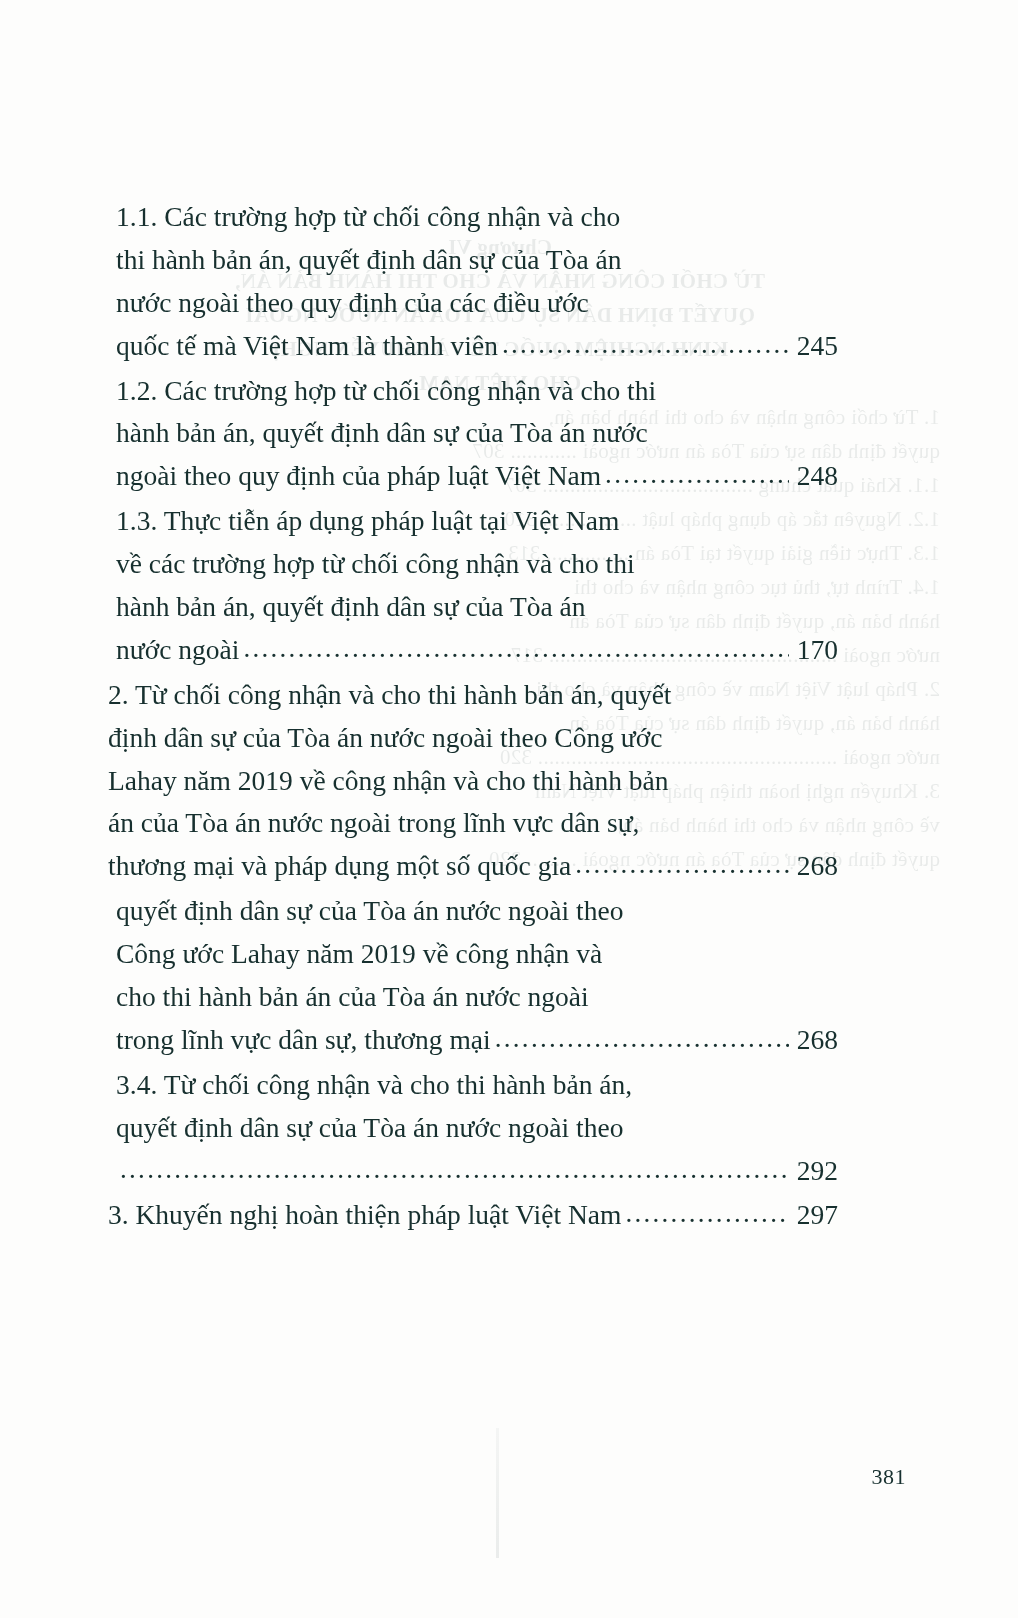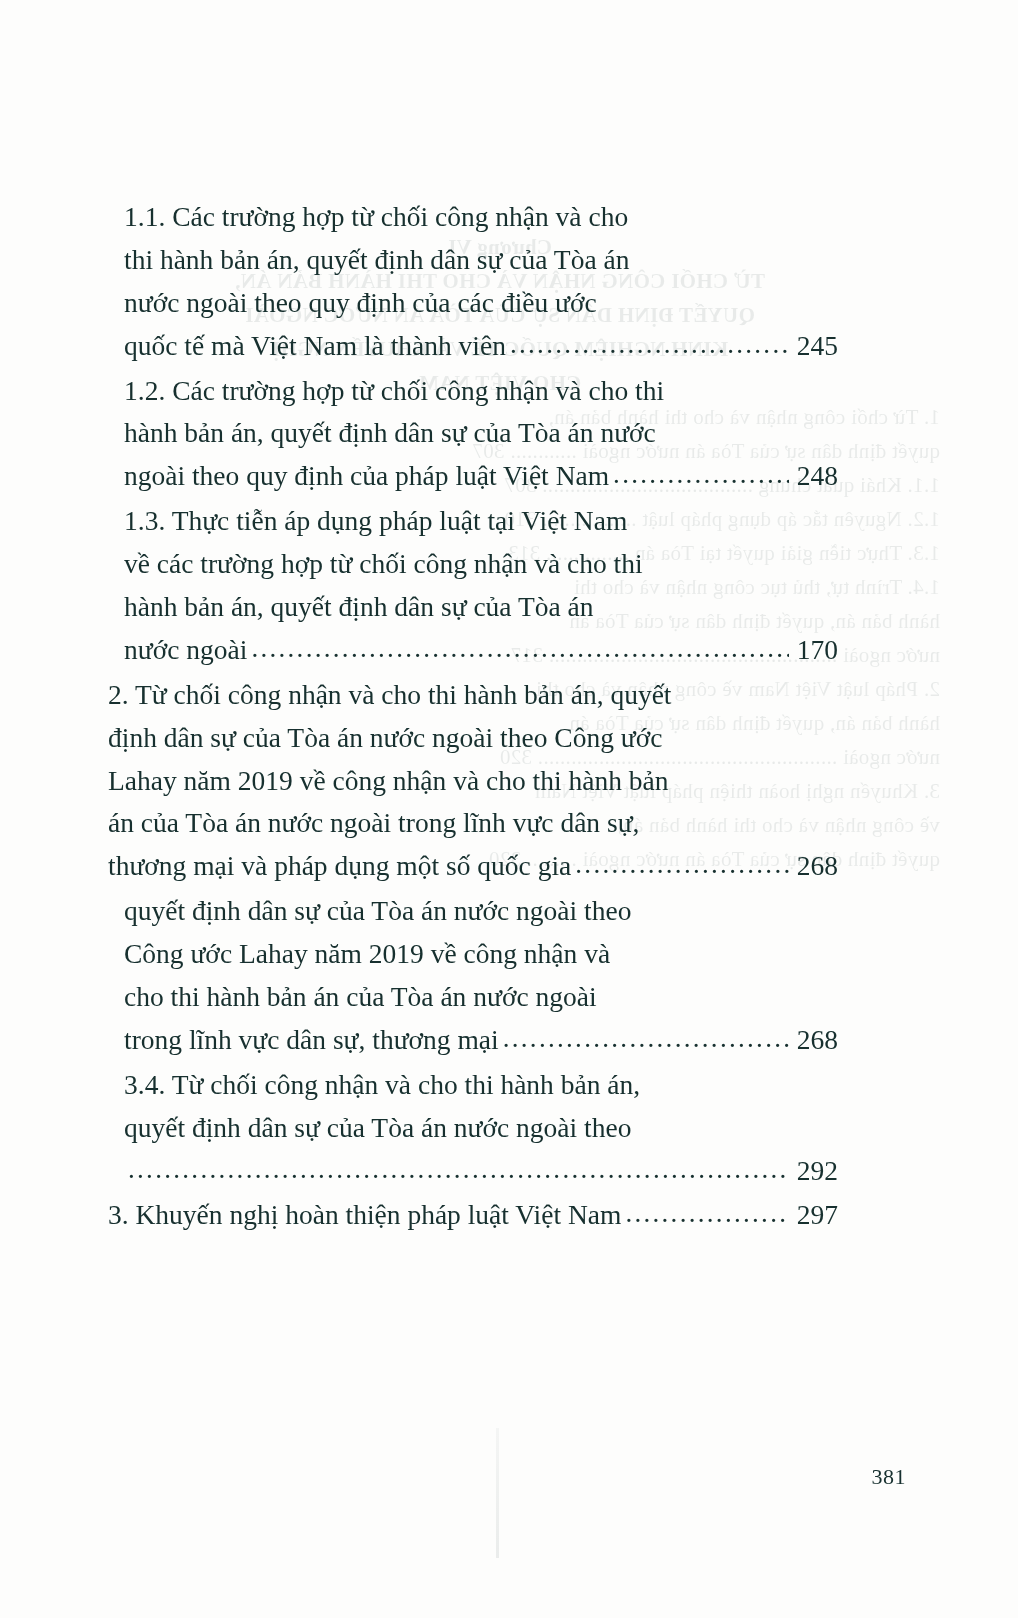--- a/index.html
+++ b/index.html
@@ -75,21 +75,21 @@
     transform: translateY(-2px);
   }
   .pg {
     flex: 0 0 auto;
     padding-left: 6px;
     font-size: 27.5px;
     text-align: right;
   }
   .lvl1 { padding-left: 0; }
 
-  .e-lvl2 { margin-left: 16px; }
+  .e-lvl2 { margin-left: 8px; }
 
   .folio {
     position: absolute;
     right: 112px;
     bottom: 128px;
     font-size: 22px;
     color: #17302f;
     letter-spacing: 0.5px;
   }
   .spine-mark {

